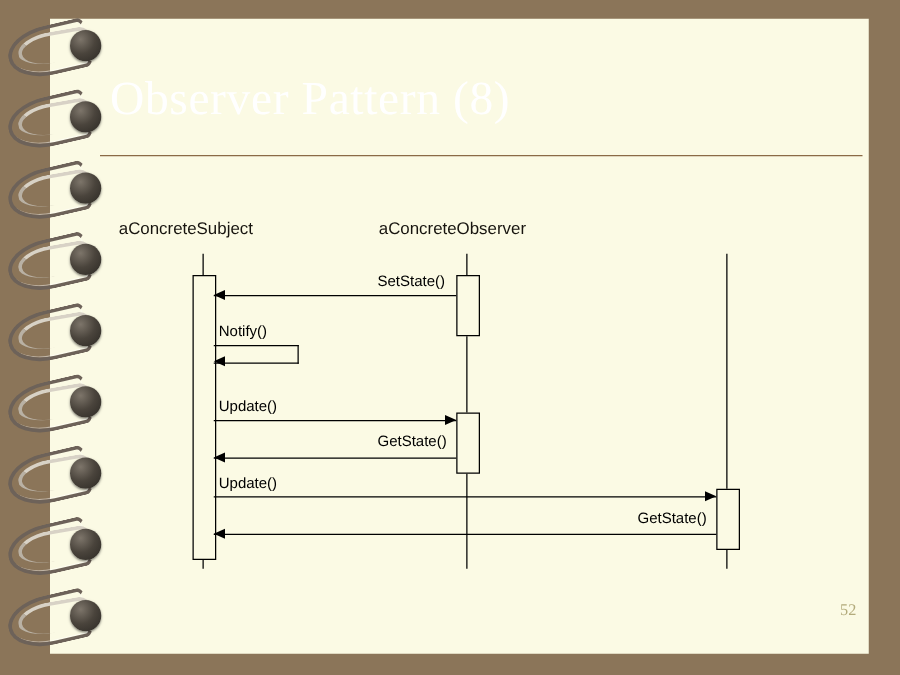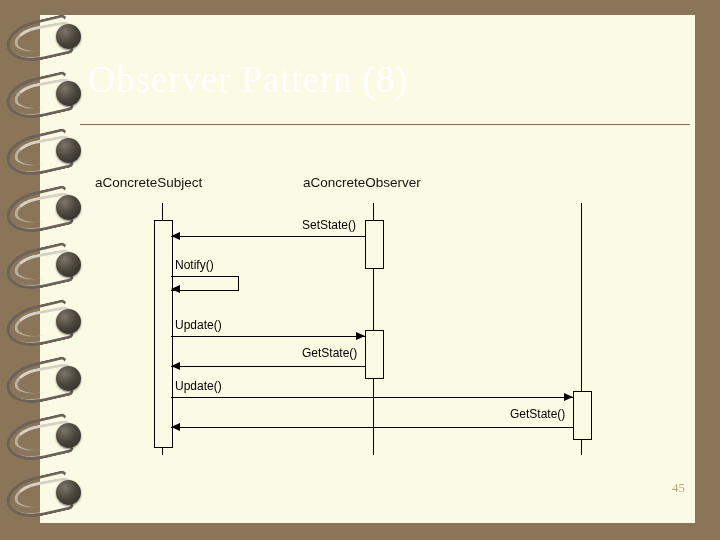--- a/index.html
+++ b/index.html
@@ -174,15 +174,15 @@
     <div class="msglbl" style="left:175px;top:379px">Update()</div>
     <div class="msg" style="left:171px;top:397px;width:402px"></div>
     <div class="arrow right" style="left:564px;top:393px"></div>
 
     <div class="msglbl" style="left:510px;top:407px">GetState()</div>
     <div class="msg" style="left:171px;top:427px;width:402px"></div>
     <div class="arrow left" style="left:171px;top:423px"></div>
 
   </div>
 
-  <div class="pagenum">45</div>
+  <div class="pagenum">52</div>
 
 </div>
 
 </body></html>

